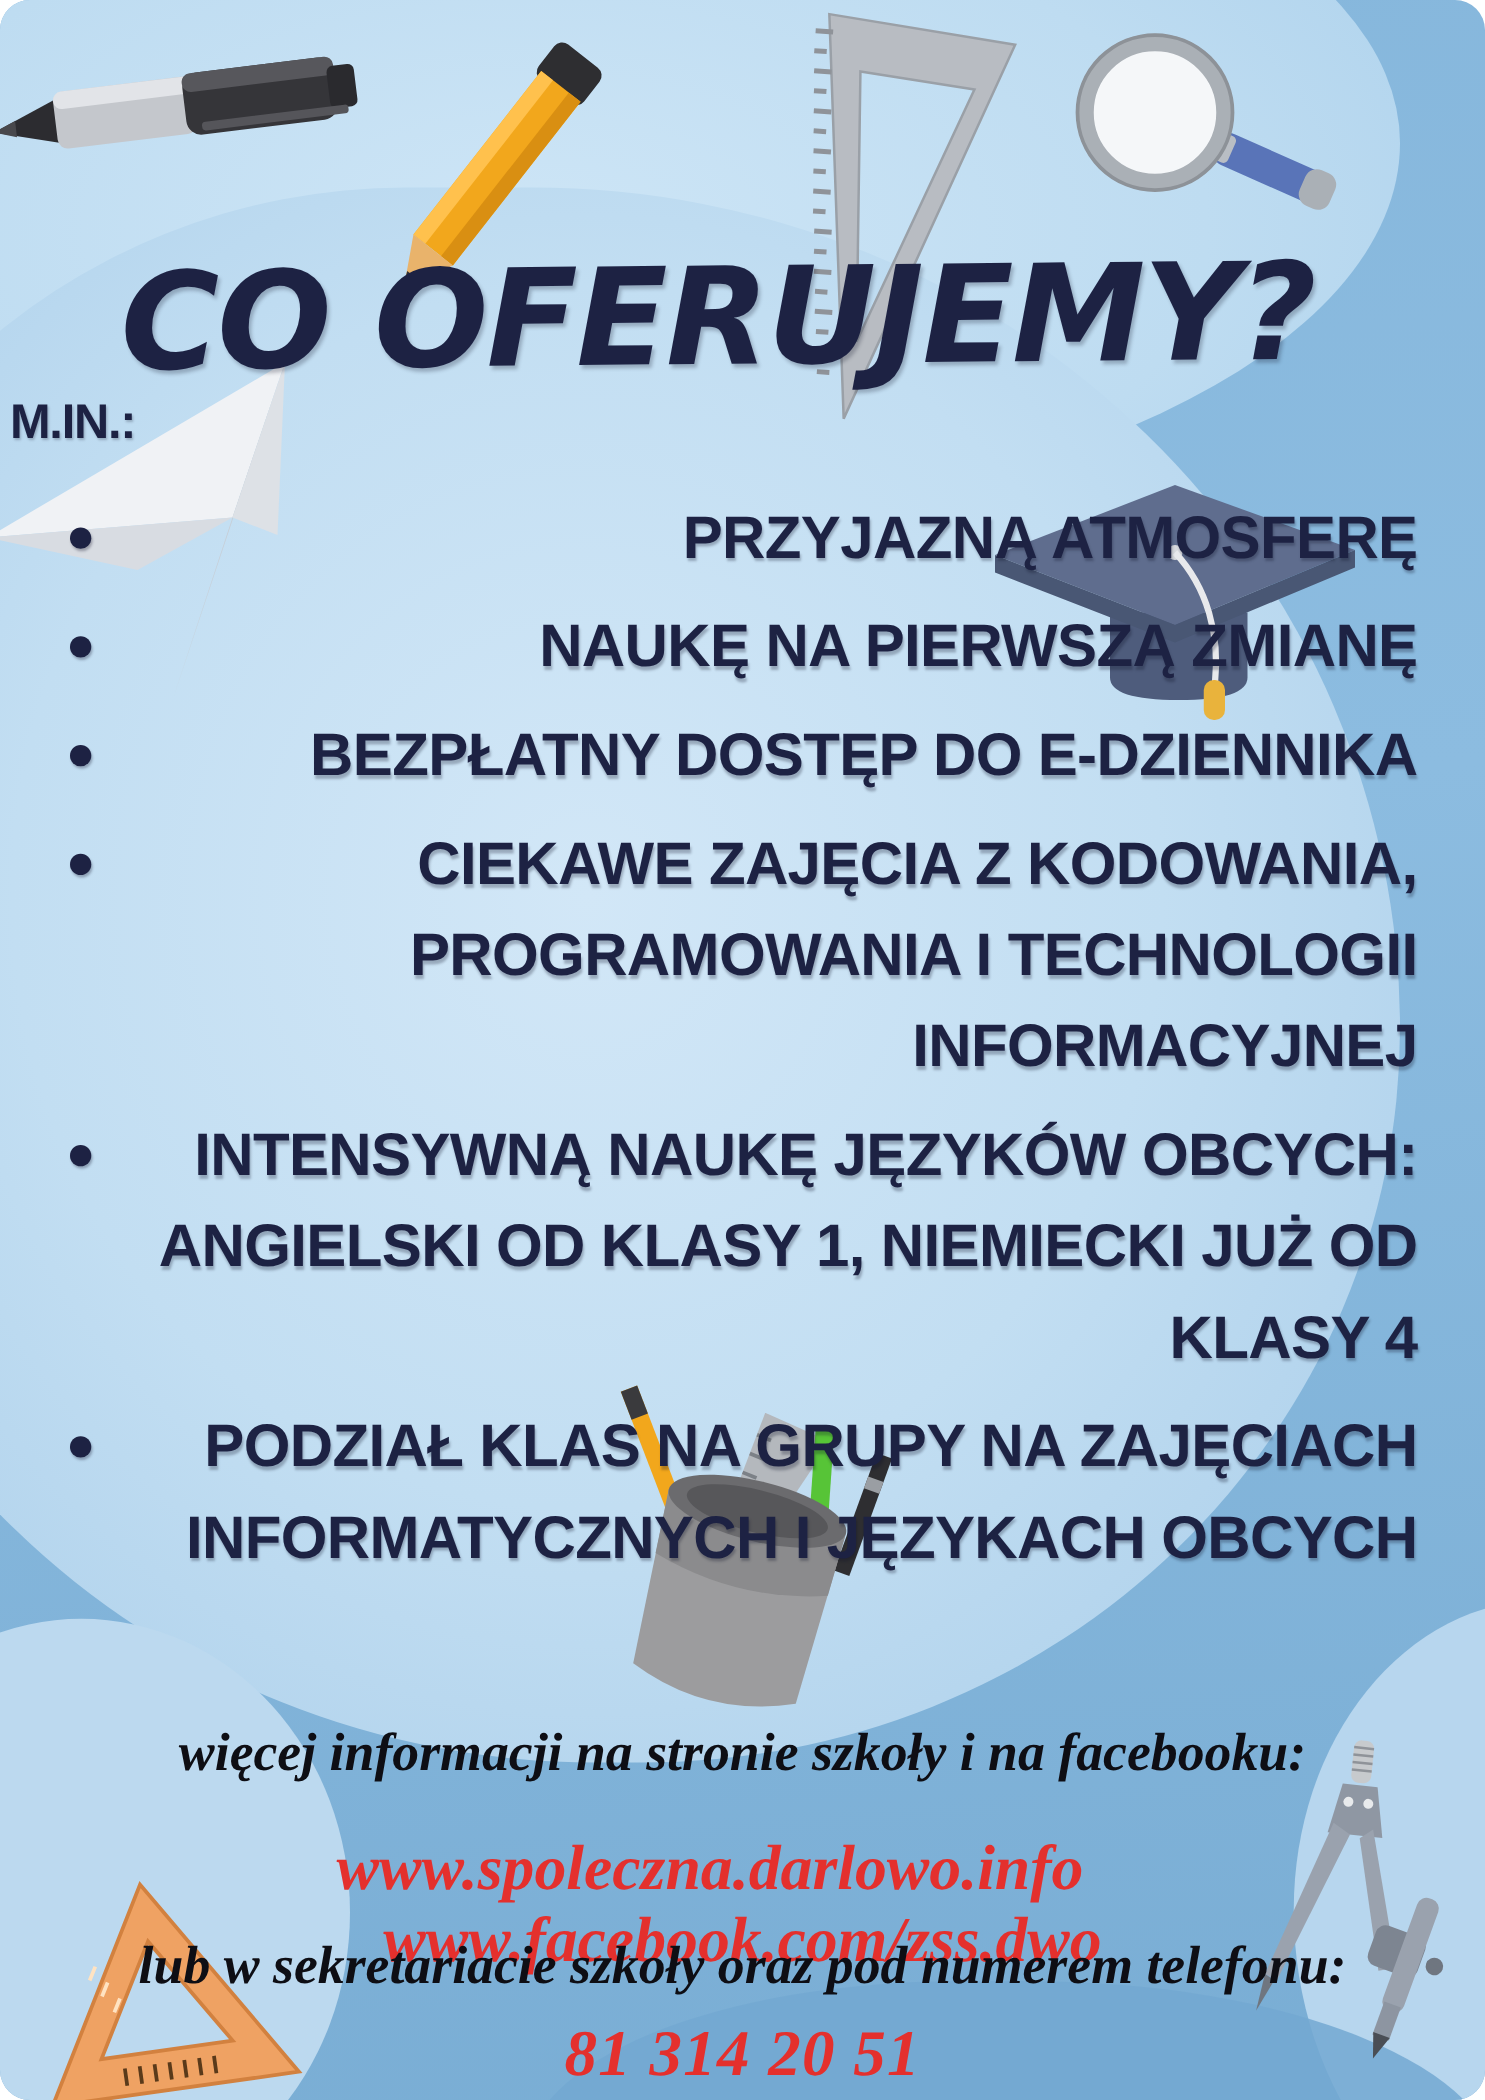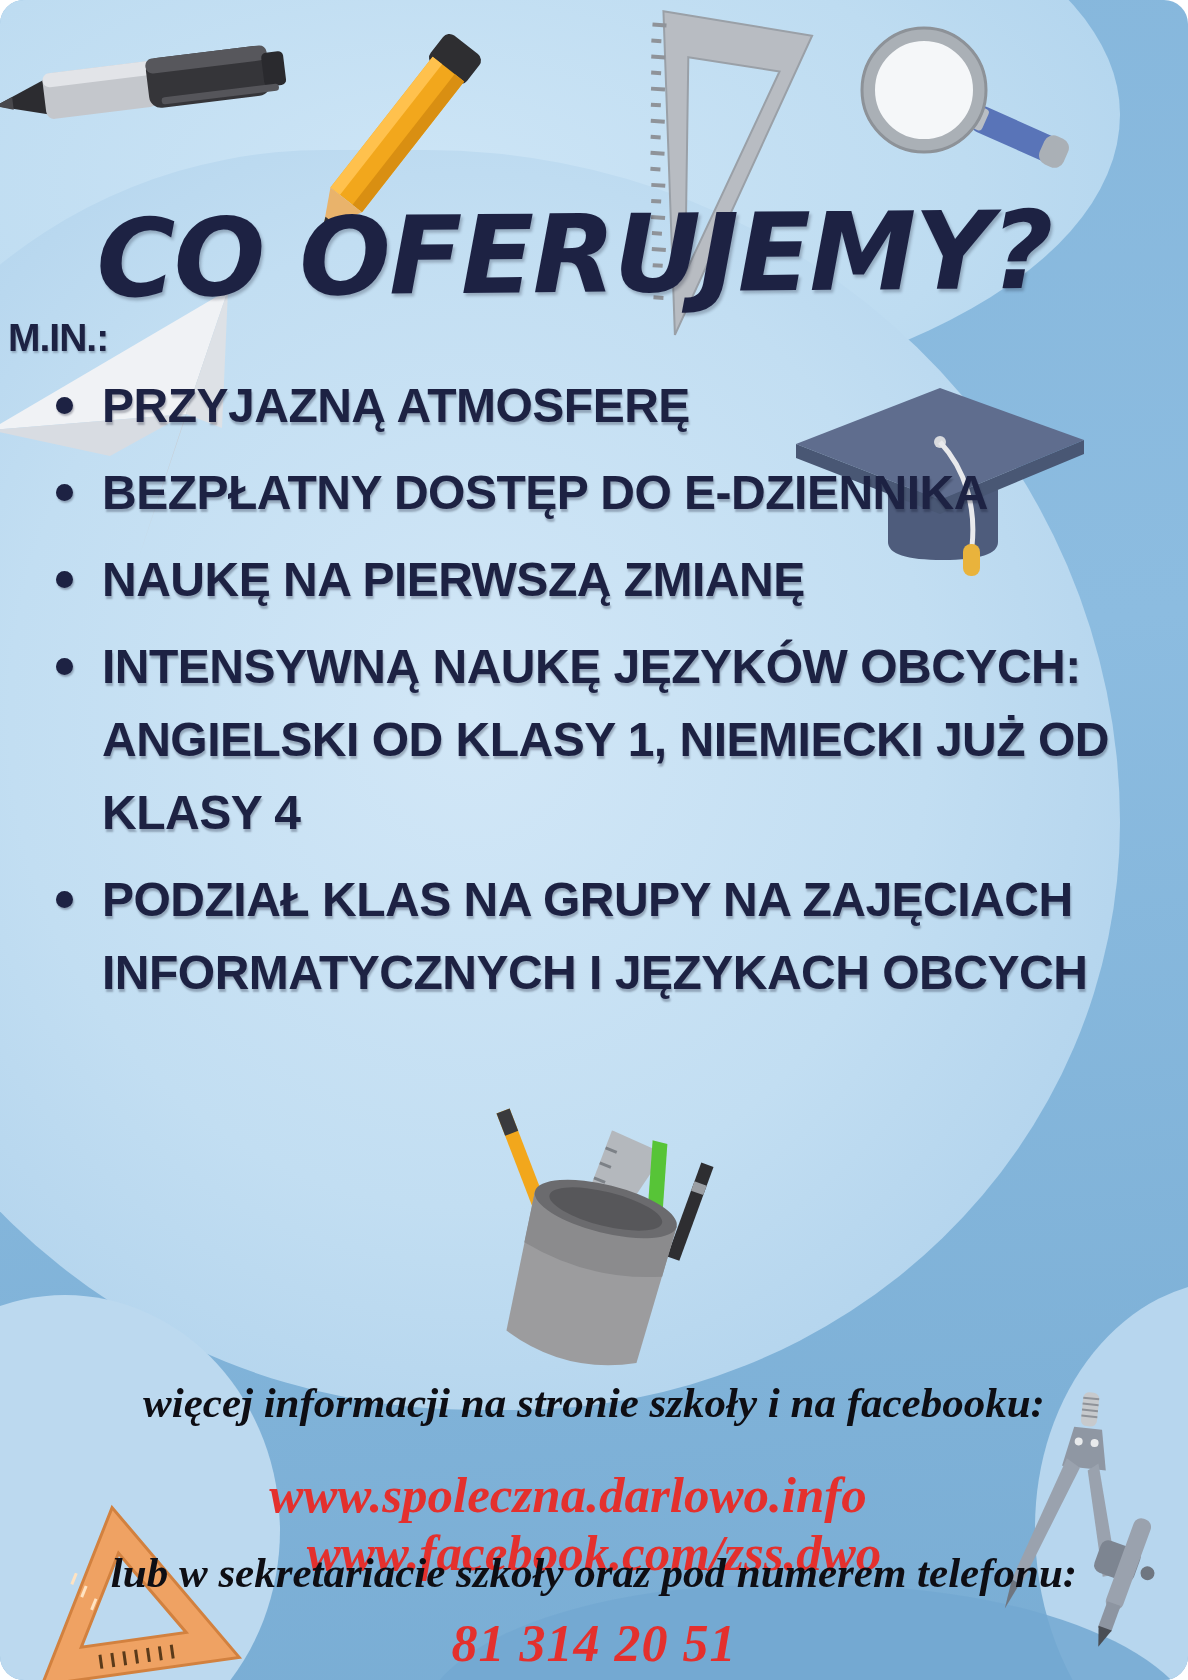--- a/index.html
+++ b/index.html
@@ -23,22 +23,22 @@
             background:#73a8d1;opacity:.85;}
 
   
   .title{position:absolute;left:0;right:40px;top:120px;text-align:center;
          font-family:"DejaVu Sans",sans-serif;font-style:italic;font-weight:700;
          font-size:108px;letter-spacing:-2px;color:#1d2243;z-index:3;
          text-shadow:2px 3px 3px rgba(15,18,40,.25);transform:rotate(-.5deg);}
   .min-label{position:absolute;left:8px;top:316px;z-index:3;
          font-weight:700;font-size:39px;color:#1d2243;letter-spacing:-1px;
          text-shadow:1px 2px 2px rgba(15,18,40,.25);}
-  .bullets{position:absolute;left:56px;top:369px;width:1078px;margin:0;padding:0;
-         list-style:none;z-index:3;}
+  .bullets{position:absolute;left:56px;top:394px;width:1078px;margin:0;padding:0;
+         list-style:none;z-index:3;text-align:right;}
   .bullets li{position:relative;padding-left:46px;margin-bottom:14px;
          font-weight:700;font-size:48px;line-height:73px;letter-spacing:-.5px;
          color:#1d2243;white-space:pre-line;
          text-shadow:1px 3px 2px rgba(15,18,40,.28);}
   .bullets .dot{position:absolute;left:0;top:28px;width:17px;height:17px;border-radius:50%;
          background:#1d2243;box-shadow:1px 2px 2px rgba(15,18,40,.3);}
   .footer{position:absolute;left:0;width:1188px;text-align:center;z-index:3;
          font-family:"Liberation Serif",serif;font-style:italic;font-weight:700;}
   .footer-info{top:1378px;font-size:43px;color:#0e0e14;}
   .footer-links{top:1466px;font-size:51px;color:#e4302d;}
@@ -224,22 +224,25 @@
       </g>
     </svg>
   </div>
 
   <h1 class="title">CO OFERUJEMY?</h1>
 
   <div class="min-label">M.IN.:</div>
 
   <ul class="bullets">
     <li><span class="dot"></span><span>PRZYJAZNĄ ATMOSFERĘ</span></li>
+    <li><span class="dot"></span><span>NAUKĘ NA PIERWSZĄ ZMIANĘ</span></li>
     <li><span class="dot"></span><span>BEZPŁATNY DOSTĘP DO E-DZIENNIKA</span></li>
-    <li><span class="dot"></span><span>NAUKĘ NA PIERWSZĄ ZMIANĘ</span></li>
+    <li><span class="dot"></span><span>CIEKAWE ZAJĘCIA Z KODOWANIA,
+PROGRAMOWANIA I TECHNOLOGII
+INFORMACYJNEJ</span></li>
     <li><span class="dot"></span><span>INTENSYWNĄ NAUKĘ JĘZYKÓW OBCYCH:
 ANGIELSKI OD KLASY 1, NIEMIECKI JUŻ OD
 KLASY 4</span></li>
     <li><span class="dot"></span><span>PODZIAŁ KLAS NA GRUPY NA ZAJĘCIACH
 INFORMATYCZNYCH I JĘZYKACH OBCYCH</span></li>
   </ul>
 
   <div class="footer footer-links">
     <span>www.spoleczna.darlowo.info</span><span class="gap"></span><span>www.facebook.com/zss.dwo</span>
   </div>

